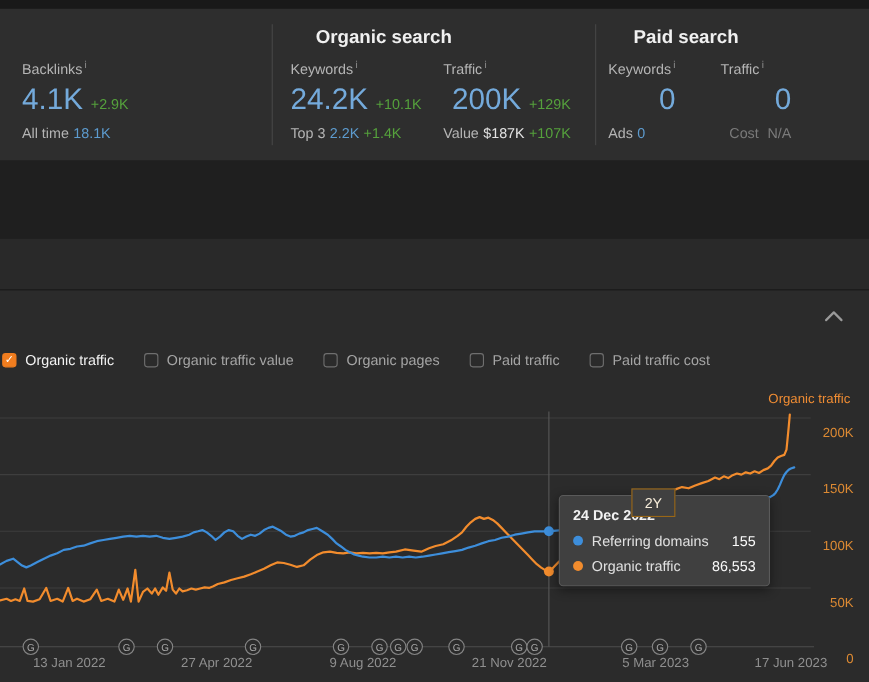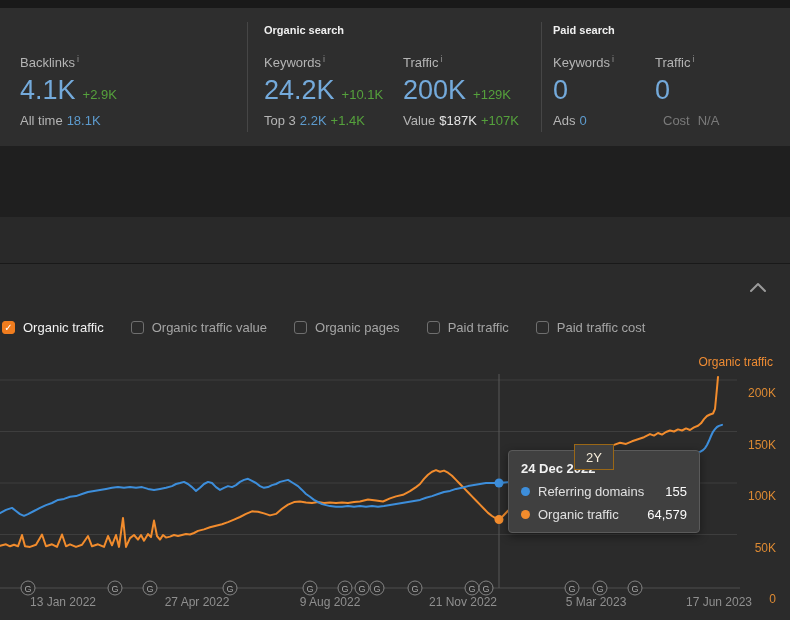--- a/index.html
+++ b/index.html
@@ -6,25 +6,25 @@
   .page{position:relative;width:790px;height:620px;overflow:hidden;background:#1c1c1c;}
   .band{position:absolute;left:0;width:790px;}
   .top-strip{top:0;height:8px;background:#191919;}
   .metrics{top:8px;height:138px;background:#2e2e2e;}
   .nav-band{top:146px;height:71px;background:#1f1f1f;}
   .toolbar{top:217px;height:46px;background:#292929;}
   .chart-card{top:263px;height:357px;background:#2b2b2b;border-top:1px solid #191919;box-sizing:border-box;}
 
   
   .vdiv{position:absolute;top:14px;height:110px;width:1px;background:#464646;}
-  .group-title{position:absolute;top:16px;font-size:11px;font-weight:bold;color:#f0f0f0;}
+  .group-title{position:absolute;top:16px;font-size:17px;font-weight:bold;color:#f0f0f0;margin-left:23px;}
   .metric{position:absolute;top:46px;}
   .m-label{font-size:13px;color:#b5b5b5;}
   sup.info{font-size:9px;color:#909090;margin-left:2px;}
-  .m-value{margin-top:5px;white-space:nowrap;}
+  .m-value{margin-top:5px;white-space:nowrap;text-align:right;}
   .big{font-size:27px;color:#74aadb;}
   .delta{font-size:13px;color:#55a13c;margin-left:7px;}
   .m-sub{margin-top:7px;font-size:13px;white-space:nowrap;}
   .sub-label{color:#b5b5b5;}
   .sub-blue{color:#5d9bce;margin-left:4px;}
   .sub-green{color:#55a13c;margin-left:4px;}
   .sub-white{color:#e4e4e4;margin-left:4px;}
   .sub-dim{color:#7a7a7a;margin-left:8px;}
 
   .nav-label{position:absolute;left:0;top:176px;font-size:14px;color:#b8b8b8;}
@@ -252,17 +252,17 @@
   <div class="tooltip">
     <div class="tt-title">24 Dec 2022</div>
     <div class="tt-row">
       <span class="tt-dot" style="background: rgb(61, 142, 219);"></span>
       <span class="tt-label">Referring domains</span>
       <span class="tt-value">155</span>
     </div>
     <div class="tt-row">
       <span class="tt-dot" style="background: rgb(242, 140, 45);"></span>
       <span class="tt-label">Organic traffic</span>
-      <span class="tt-value">64,579</span>
+      <span class="tt-value">86,553</span>
     </div>
   </div>
 
 </div>
 
 </body></html>

